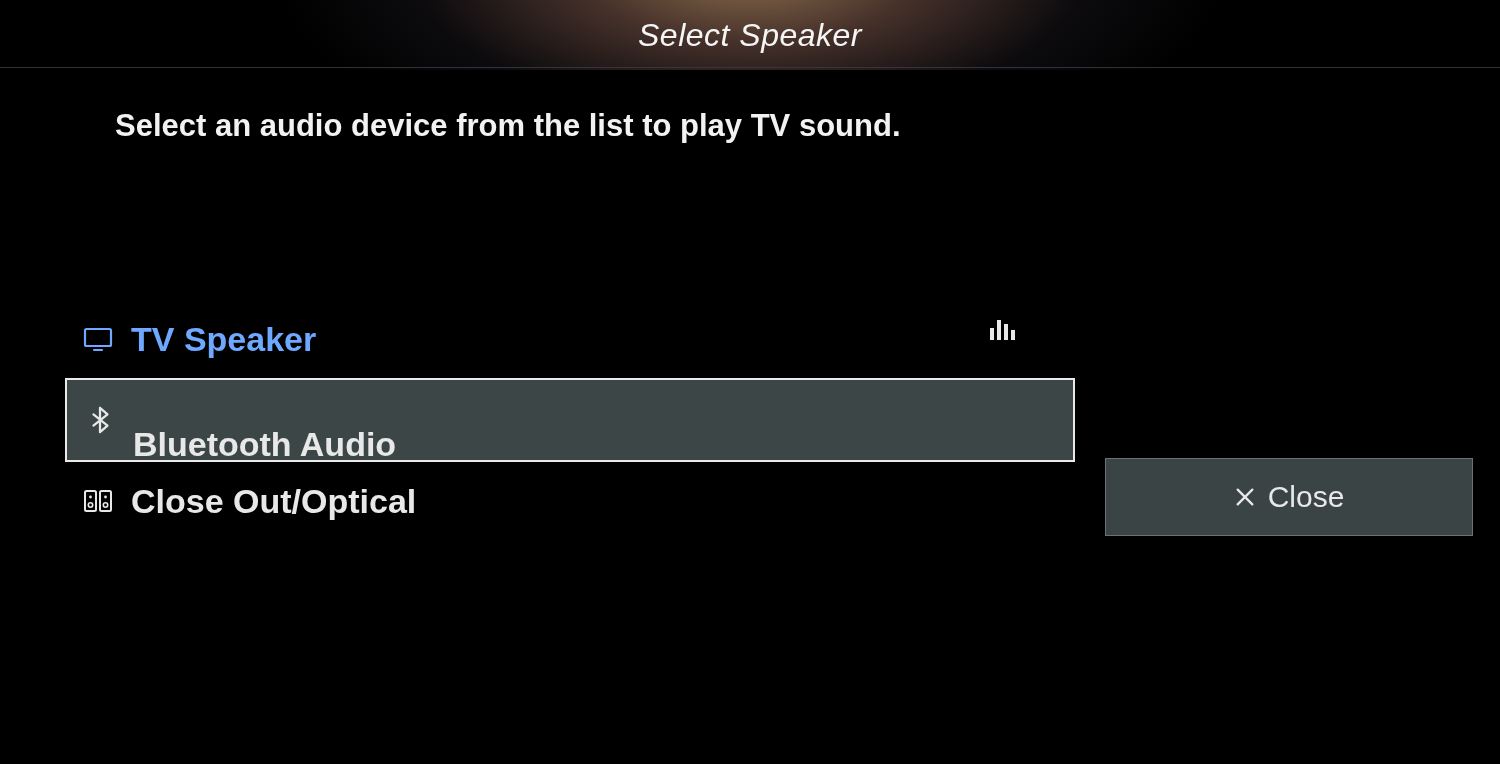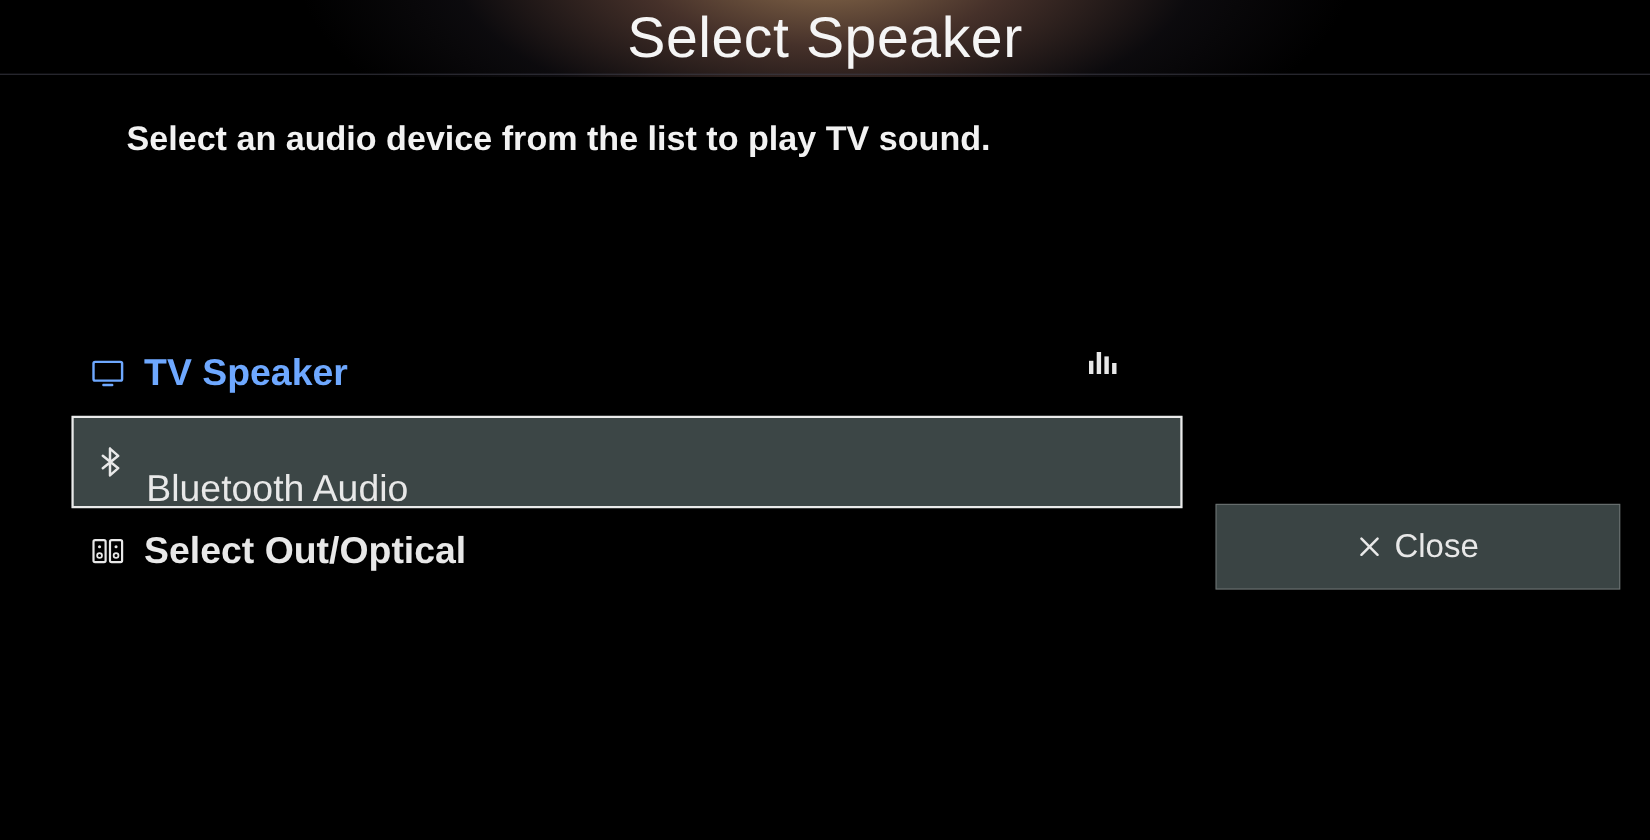--- a/index.html
+++ b/index.html
@@ -18,24 +18,25 @@
         rgba(255,200,140,0.55) 0%,
         rgba(200,140,120,0.35) 35%,
         rgba(80,70,90,0.15) 70%,
         rgba(0,0,0,0) 100%);
     display: flex;
     align-items: center;
     justify-content: center;
     position: relative;
   }
   .header-title {
-    font-size: 52px;
+    font-size: 32px;
     font-weight: 400;
     color: #f5f5f5;
     letter-spacing: 0.5px;
+    font-style: italic;
   }
   .subtitle {
     position: absolute;
     left: 115px;
     top: 108px;
     font-size: 31px;
     font-weight: 700;
     color: #f2f2f2;
   }
   .list {
@@ -67,21 +68,21 @@
     align-items: center;
     justify-content: center;
     flex-shrink: 0;
   }
   .item-icon svg { display: block; }
   .item-label {
     font-size: 34px;
     font-weight: 700;
     color: #e8e8e8;
   }
-  .focused .item-label { font-weight: 400; margin-top: 48px; }
+  .focused .item-label { font-weight: 700; margin-top: 48px; }
   .playing-indicator {
     position: absolute;
     left: 990px;
     top: 318px;
     width: 28px;
     height: 22px;
     display: flex;
     align-items: flex-end;
     gap: 3px;
   }
@@ -165,21 +166,21 @@
     <div class="item-icon">
       <svg viewBox="0 0 32 32" width="32" height="32">
         <rect x="3" y="6" width="11" height="20" rx="1.5" fill="none" stroke="#e8e8e8" stroke-width="2"></rect>
         <circle cx="8.5" cy="12" r="1.4" fill="#e8e8e8"></circle>
         <circle cx="8.5" cy="20" r="2.2" fill="none" stroke="#e8e8e8" stroke-width="1.6"></circle>
         <rect x="18" y="6" width="11" height="20" rx="1.5" fill="none" stroke="#e8e8e8" stroke-width="2"></rect>
         <circle cx="23.5" cy="12" r="1.4" fill="#e8e8e8"></circle>
         <circle cx="23.5" cy="20" r="2.2" fill="none" stroke="#e8e8e8" stroke-width="1.6"></circle>
       </svg>
     </div>
-    <div class="item-label">Select Out/Optical</div>
+    <div class="item-label">Close Out/Optical</div>
   </div>
 
 </div>
 
 <div class="close-btn">
   <div class="x-icon">
     <svg viewBox="0 0 24 24" width="22" height="22">
       <line x1="4" y1="4" x2="20" y2="20" stroke="#e8e8e8" stroke-width="2.5" stroke-linecap="round"></line>
       <line x1="20" y1="4" x2="4" y2="20" stroke="#e8e8e8" stroke-width="2.5" stroke-linecap="round"></line>
     </svg>

